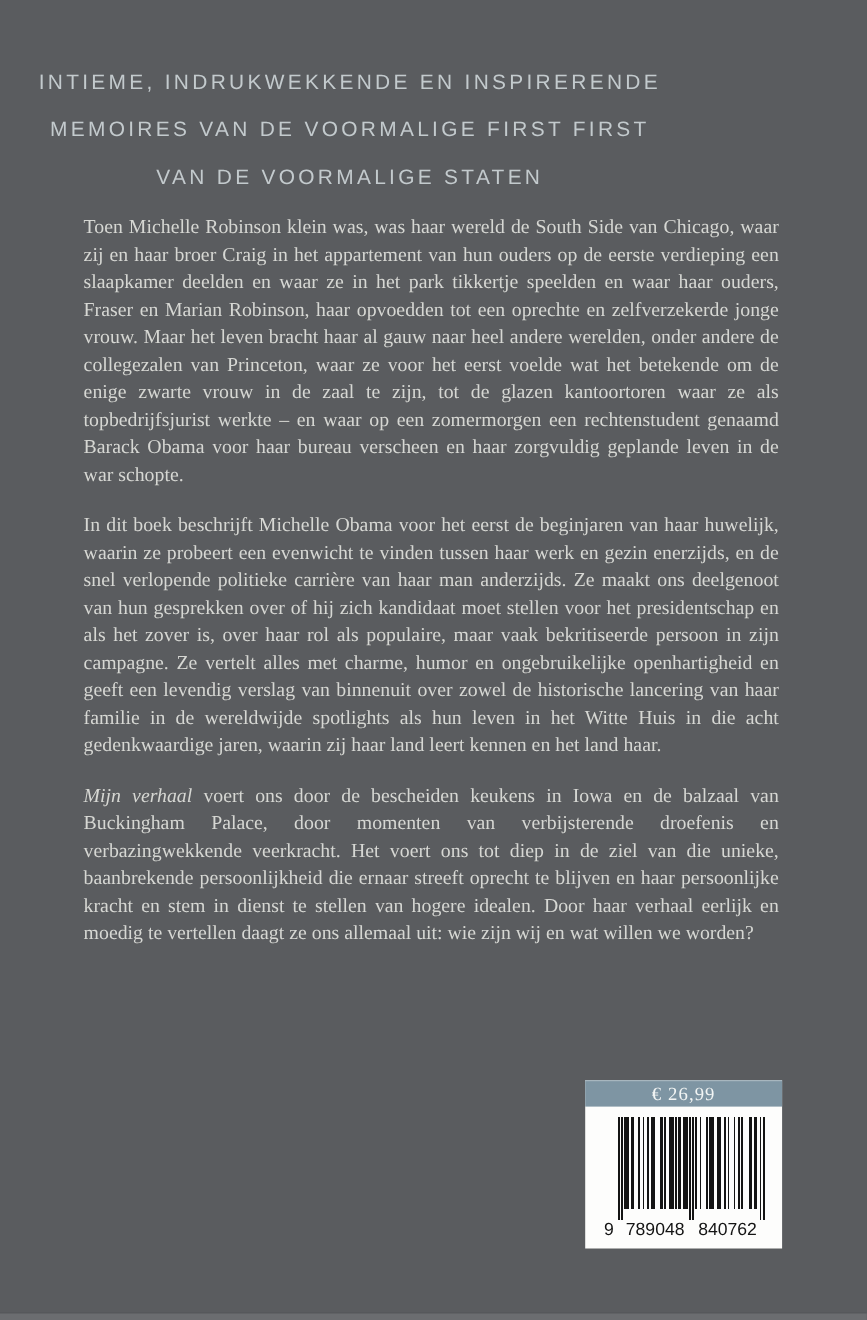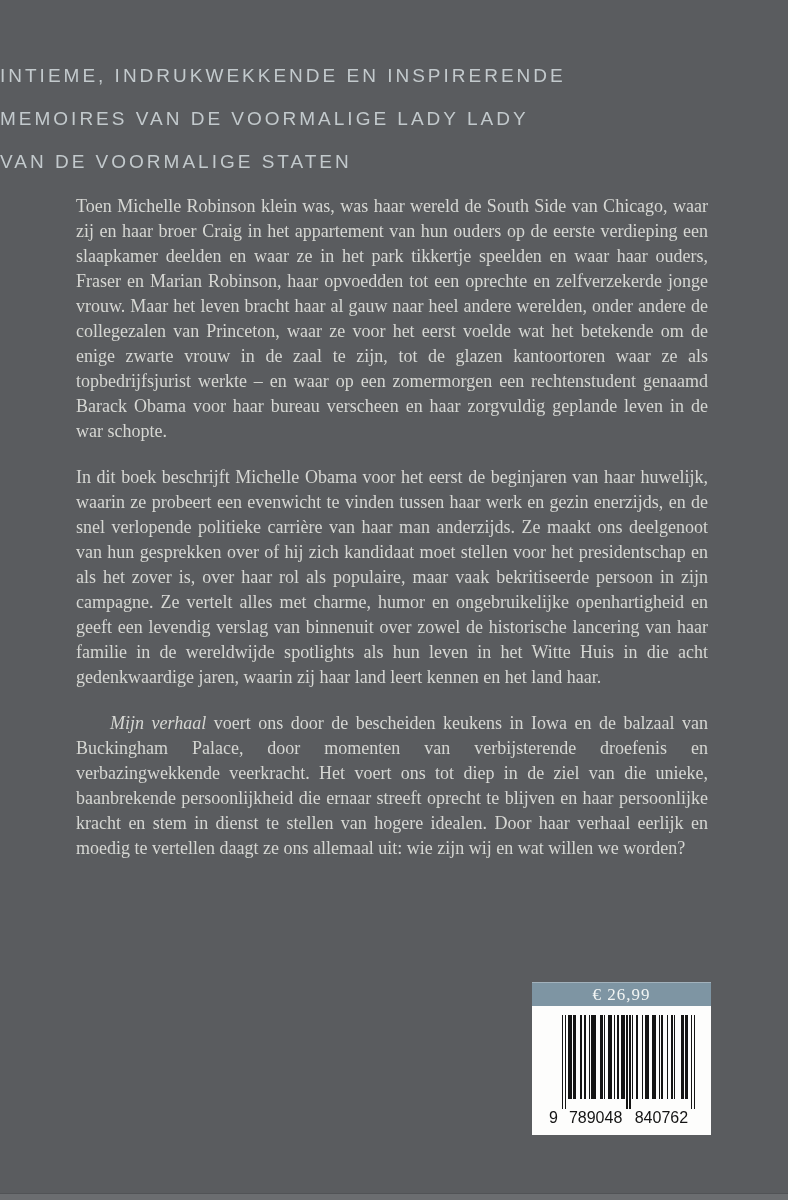--- a/index.html
+++ b/index.html
@@ -15,35 +15,35 @@
   }
   html,body{margin:0;padding:0;}
   body{
     width:788px;height:1200px;
     background:var(--bg);
     overflow:hidden;position:relative;
     font-family:"Liberation Serif",serif;
   }
   .tagline{
     position:absolute;top:54px;left:0;width:636px;
-    text-align:left;
+    text-align:center;
     font-family:"Liberation Sans",sans-serif;
     font-size:19px;font-weight:400;
     letter-spacing:3px;line-height:43px;
     color:var(--tagline);
   }
   .blurb{
     position:absolute;left:76px;top:194px;width:632px;
     color:var(--body-text);
     font-size:18px;line-height:25px;
     text-align:justify;text-justify:inter-word;
   }
   .blurb p{margin:0 0 21px 0;}
   .blurb p:last-child{margin-bottom:0;}
-  .blurb em{margin-left:34px;}
+  .blurb em{}
   .barcode-label{
     position:absolute;left:532px;top:982px;width:179px;height:153px;
     background:var(--label-bg);
     text-align:center;
   }
   .price-band{
     height:24px;width:100%;
     background:var(--band);
     border-top:1px solid rgba(255,255,255,0.28);
     box-sizing:border-box;
@@ -67,21 +67,21 @@
     box-sizing:border-box;
   }
 </style>
 </head>
 <body>
 
 <div>
 
   <header class="tagline">
     <div>INTIEME, INDRUKWEKKENDE EN INSPIRERENDE</div>
-    <div>MEMOIRES VAN DE VOORMALIGE LADY LADY</div>
+    <div>MEMOIRES VAN DE VOORMALIGE FIRST FIRST</div>
     <div>VAN DE VOORMALIGE STATEN</div>
   </header>
 
   <main class="blurb">
     <p>Toen Michelle Robinson klein was, was haar wereld de South Side van Chicago, waar zij en haar broer Craig in het appartement van hun ouders op de eerste verdieping een slaapkamer deelden en waar ze in het park tikkertje speelden en waar haar ouders, Fraser en Marian Robinson, haar opvoedden tot een oprechte en zelfverzekerde jonge vrouw. Maar het leven bracht haar al gauw naar heel andere werelden, onder andere de collegezalen van Princeton, waar ze voor het eerst voelde wat het betekende om de enige zwarte vrouw in de zaal te zijn, tot de glazen kantoortoren waar ze als topbedrijfsjurist werkte – en waar op een zomermorgen een rechtenstudent genaamd Barack Obama voor haar bureau verscheen en haar zorgvuldig geplande leven in de war schopte.</p>
     <p>In dit boek beschrijft Michelle Obama voor het eerst de beginjaren van haar huwelijk, waarin ze probeert een evenwicht te vinden tussen haar werk en gezin enerzijds, en de snel verlopende politieke carrière van haar man anderzijds. Ze maakt ons deelgenoot van hun gesprekken over of hij zich kandidaat moet stellen voor het presidentschap en als het zover is, over haar rol als populaire, maar vaak bekritiseerde persoon in zijn campagne. Ze vertelt alles met charme, humor en ongebruikelijke openhartigheid en geeft een levendig verslag van binnenuit over zowel de historische lancering van haar familie in de wereldwijde spotlights als hun leven in het Witte Huis in die acht gedenkwaardige jaren, waarin zij haar land leert kennen en het land haar.</p>
     <p><em>Mijn verhaal</em><span> voert ons door de bescheiden keukens in Iowa en de balzaal van Buckingham Palace, door momenten van verbijsterende droefenis en verbazingwekkende veerkracht. Het voert ons tot diep in de ziel van die unieke, baanbrekende persoonlijkheid die ernaar streeft oprecht te blijven en haar persoonlijke kracht en stem in dienst te stellen van hogere idealen. Door haar verhaal eerlijk en moedig te vertellen daagt ze ons allemaal uit: wie zijn wij en wat willen we worden?</span></p>
   </main>
 
   <div class="barcode-label">

